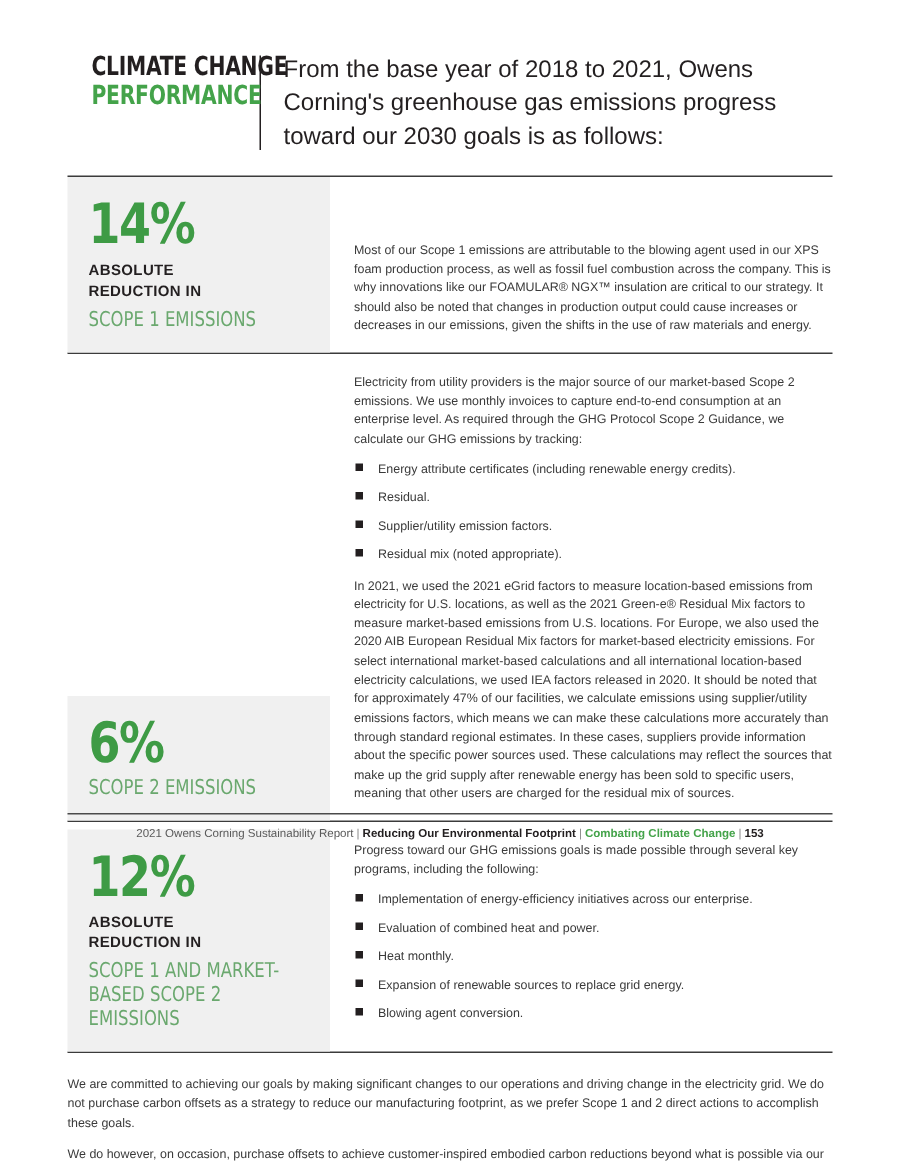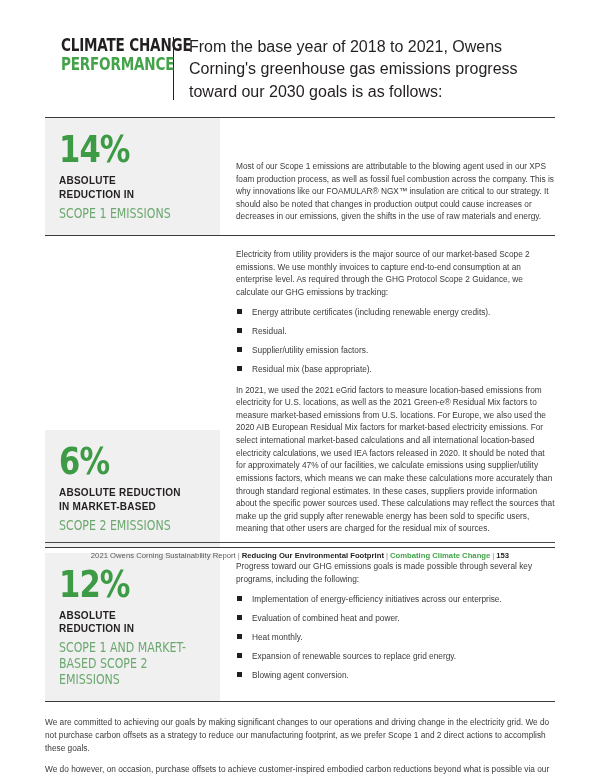--- a/index.html
+++ b/index.html
@@ -202,33 +202,29 @@
         <div class="stat-scope">SCOPE 1 EMISSIONS</div>
       </div>
       <div class="body-col">
         <p>Most of our Scope 1 emissions are attributable to the blowing agent used in our XPS foam production process, as well as fossil fuel combustion across the company. This is why innovations like our FOAMULAR® NGX™ insulation are critical to our strategy. It should also be noted that changes in production output could cause increases or decreases in our emissions, given the shifts in the use of raw materials and energy.</p>
       </div>
     </div>
 
     <div class="section">
       <div class="stat-col">
         <div class="stat-number">6%</div>
-        <div class="stat-label">
-          <div>ABSOLUTE REDUCTION</div>
-          <div>IN MARKET-BASED</div>
-        </div>
         <div class="stat-scope">SCOPE 2 EMISSIONS</div>
       </div>
       <div class="body-col">
         <p>Electricity from utility providers is the major source of our market-based Scope 2 emissions. We use monthly invoices to capture end-to-end consumption at an enterprise level. As required through the GHG Protocol Scope 2 Guidance, we calculate our GHG emissions by tracking:</p>
         <ul class="bullets">
           <li><span class="sq"></span><span>Energy attribute certificates (including renewable energy credits).</span></li>
           <li><span class="sq"></span><span>Residual.</span></li>
           <li><span class="sq"></span><span>Supplier/utility emission factors.</span></li>
-          <li><span class="sq"></span><span>Residual mix (base appropriate).</span></li>
+          <li><span class="sq"></span><span>Residual mix (noted appropriate).</span></li>
         </ul>
         <p>In 2021, we used the 2021 eGrid factors to measure location-based emissions from electricity for U.S. locations, as well as the 2021 Green-e® Residual Mix factors to measure market-based emissions from U.S. locations. For Europe, we also used the 2020 AIB European Residual Mix factors for market-based electricity emissions. For select international market-based calculations and all international location-based electricity calculations, we used IEA factors released in 2020. It should be noted that for approximately 47% of our facilities, we calculate emissions using supplier/utility emissions factors, which means we can make these calculations more accurately than through standard regional estimates. In these cases, suppliers provide information about the specific power sources used. These calculations may reflect the sources that make up the grid supply after renewable energy has been sold to specific users, meaning that other users are charged for the residual mix of sources.</p>
       </div>
     </div>
 
     <div class="section">
       <div class="stat-col">
         <div class="stat-number">12%</div>
         <div class="stat-label">
           <div>ABSOLUTE</div>

